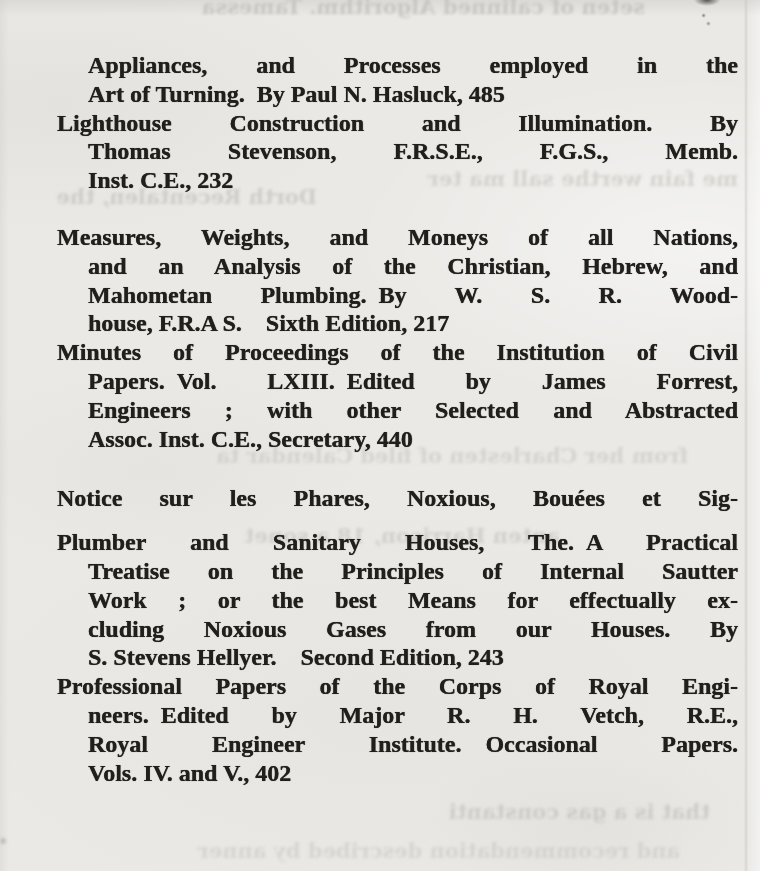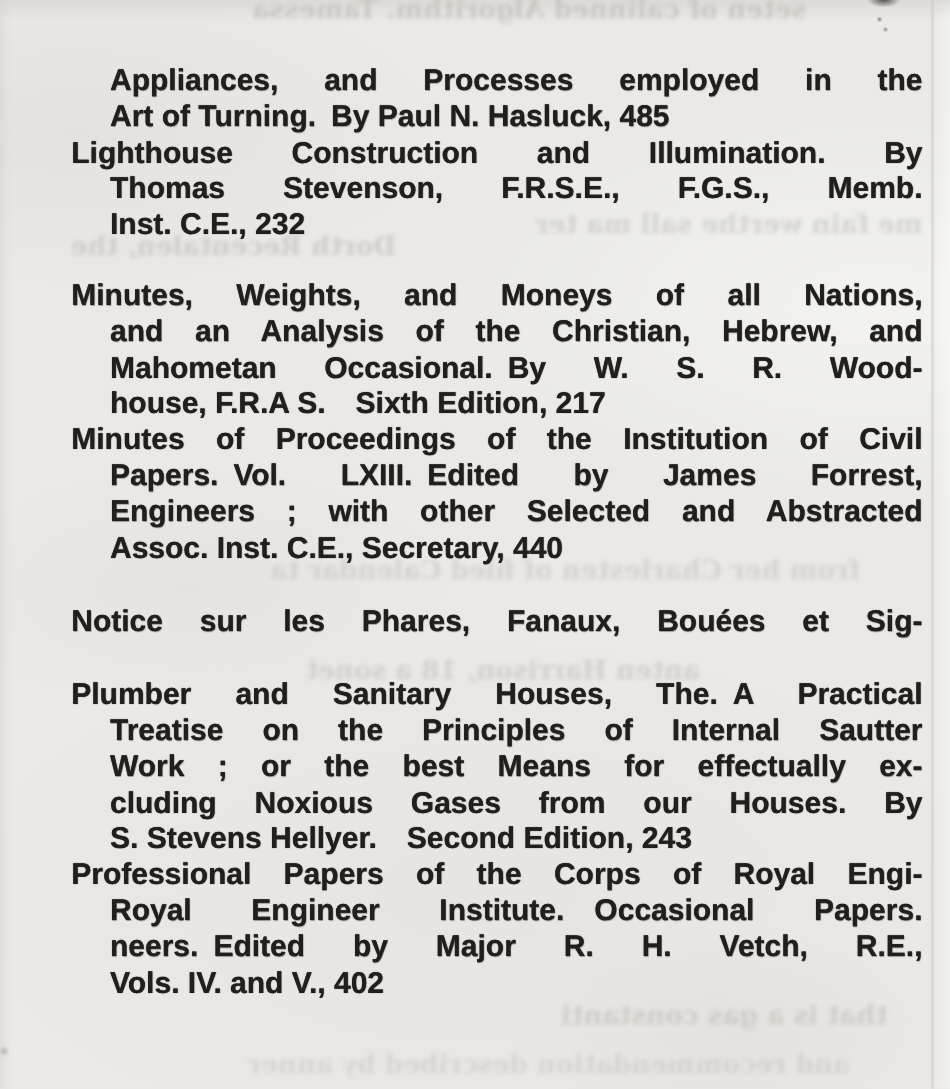--- a/index.html
+++ b/index.html
@@ -23,31 +23,31 @@
       radial-gradient(260px 120px at 78% 95%, rgba(214,212,206,.30), transparent 70%);
   }
   
   .crease {
     position: absolute; top: 0; right: 12px; width: 4px; height: 100%;
     background: linear-gradient(90deg, transparent, rgba(198,196,190,.55) 50%, transparent);
   }
   #text-block {
     position: absolute;
     left: 57px; top: 51px; width: 681px;
-    font-family: Liberation Sans, sans-serif;
+    font-family: Liberation Serif, serif;
     font-weight: bold;
     font-size: 24px;
     line-height: 28.8px;
     color: #211f1c;
     text-shadow: 0 0 0.7px rgba(28,26,22,.85), 0.4px 0.4px 0.6px rgba(40,38,34,.35);
   }
   .entry { margin: 0; }
   .entry:nth-child(3) { margin-top: 28px; }
   .entry:nth-child(5) { margin-top: 31px; }
-  .entry:nth-child(6) { margin-top: 29px; }
+  .entry:nth-child(6) { margin-top: 15px; }
   .line {
     text-align: justify;
     text-align-last: justify;
     white-space: normal;
     overflow: visible;
   }
   .line-cont { padding-left: 31px; }
   .line-last { text-align-last: left; }
   
   .bleed {
@@ -112,42 +112,42 @@
       <div class="entry">
         <div class="line line-cont">Appliances, and Processes employed in the</div>
         <div class="line line-cont line-last">Art of Turning. By Paul N. Hasluck, 485</div>
       </div>
       <div class="entry">
         <div class="line line-first">Lighthouse Construction and Illumination. By</div>
         <div class="line line-cont">Thomas Stevenson, F.R.S.E., F.G.S., Memb.</div>
         <div class="line line-cont line-last">Inst. C.E., 232</div>
       </div>
       <div class="entry">
-        <div class="line line-first">Minutes, Weights, and Moneys of all Nations,</div>
+        <div class="line line-first">Measures, Weights, and Moneys of all Nations,</div>
         <div class="line line-cont">and an Analysis of the Christian, Hebrew, and</div>
-        <div class="line line-cont">Mahometan Occasional. By W. S. R. Wood-</div>
+        <div class="line line-cont">Mahometan Plumbing. By W. S. R. Wood-</div>
         <div class="line line-cont line-last">house, F.R.A S. Sixth Edition, 217</div>
       </div>
       <div class="entry">
         <div class="line line-first">Minutes of Proceedings of the Institution of Civil</div>
         <div class="line line-cont">Papers. Vol. LXIII. Edited by James Forrest,</div>
         <div class="line line-cont">Engineers ; with other Selected and Abstracted</div>
         <div class="line line-cont line-last">Assoc. Inst. C.E., Secretary, 440</div>
       </div>
       <div class="entry">
-        <div class="line line-first">Notice sur les Phares, Fanaux, Bouées et Sig-</div>
+        <div class="line line-first">Notice sur les Phares, Noxious, Bouées et Sig-</div>
       </div>
       <div class="entry">
         <div class="line line-first">Plumber and Sanitary Houses, The. A Practical</div>
         <div class="line line-cont">Treatise on the Principles of Internal Sautter</div>
         <div class="line line-cont">Work ; or the best Means for effectually ex-</div>
         <div class="line line-cont">cluding Noxious Gases from our Houses. By</div>
         <div class="line line-cont line-last">S. Stevens Hellyer. Second Edition, 243</div>
       </div>
       <div class="entry">
         <div class="line line-first">Professional Papers of the Corps of Royal Engi-</div>
+        <div class="line line-cont">neers. Edited by Major R. H. Vetch, R.E.,</div>
         <div class="line line-cont">Royal Engineer Institute. Occasional Papers.</div>
-        <div class="line line-cont">neers. Edited by Major R. H. Vetch, R.E.,</div>
         <div class="line line-cont line-last">Vols. IV. and V., 402</div>
       </div>
     </div>
 
 </div>
 
 </body></html>

